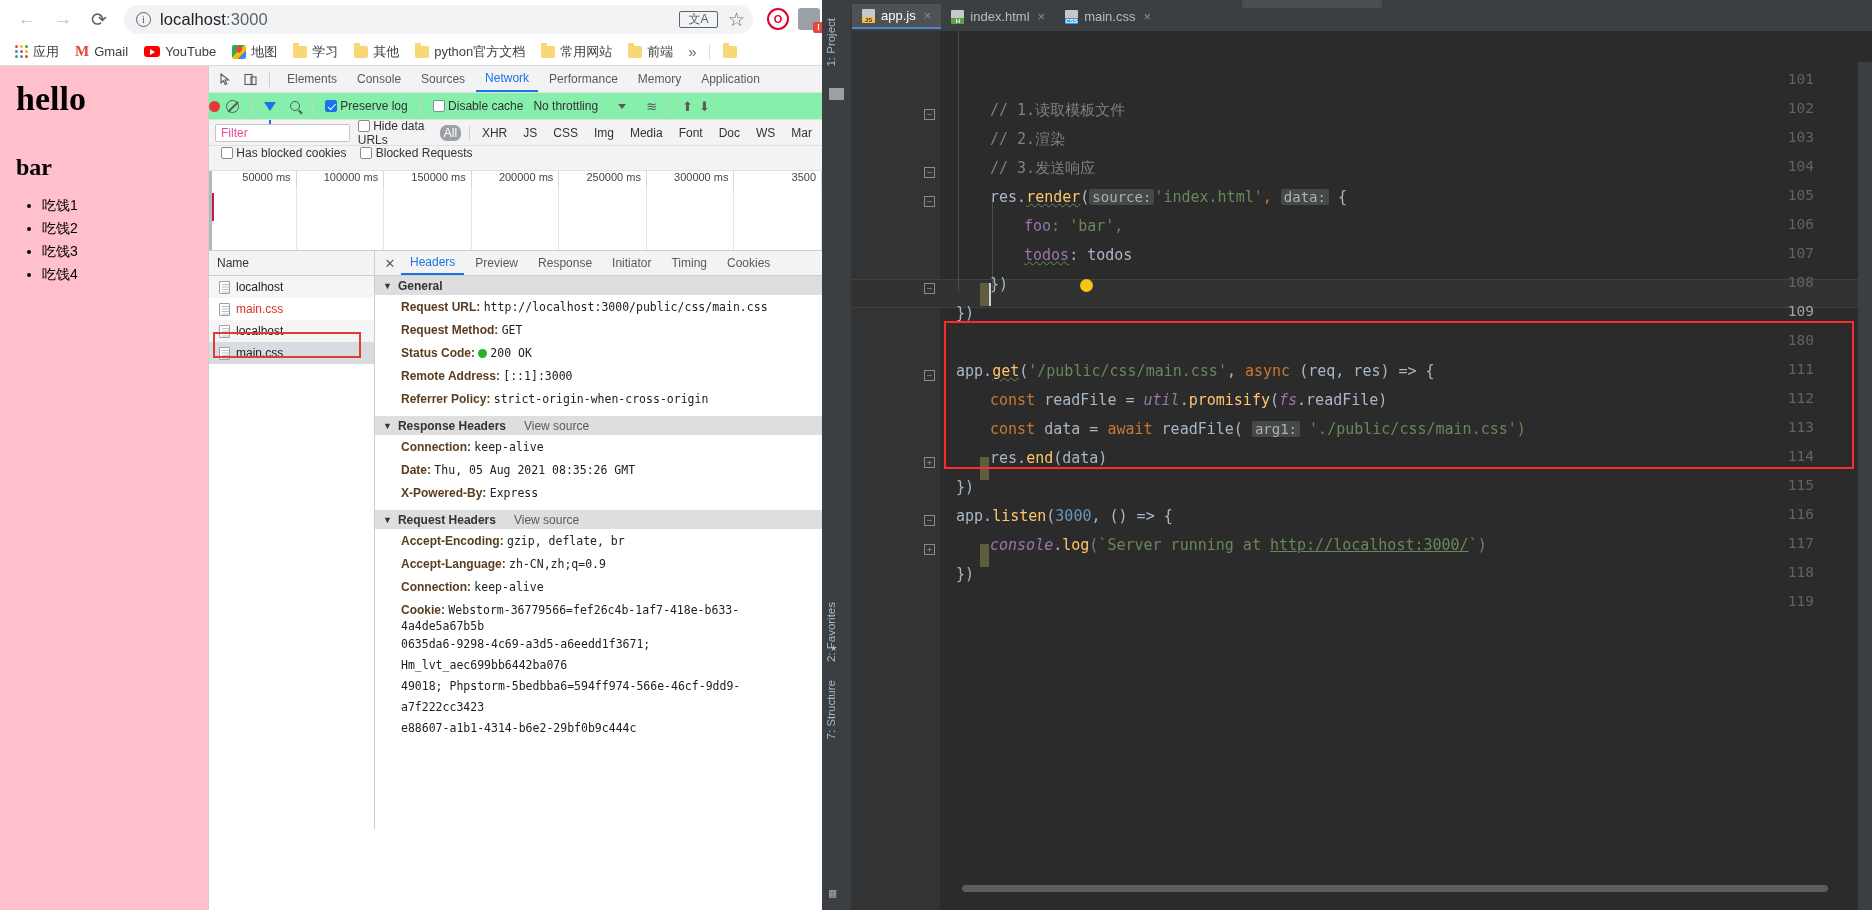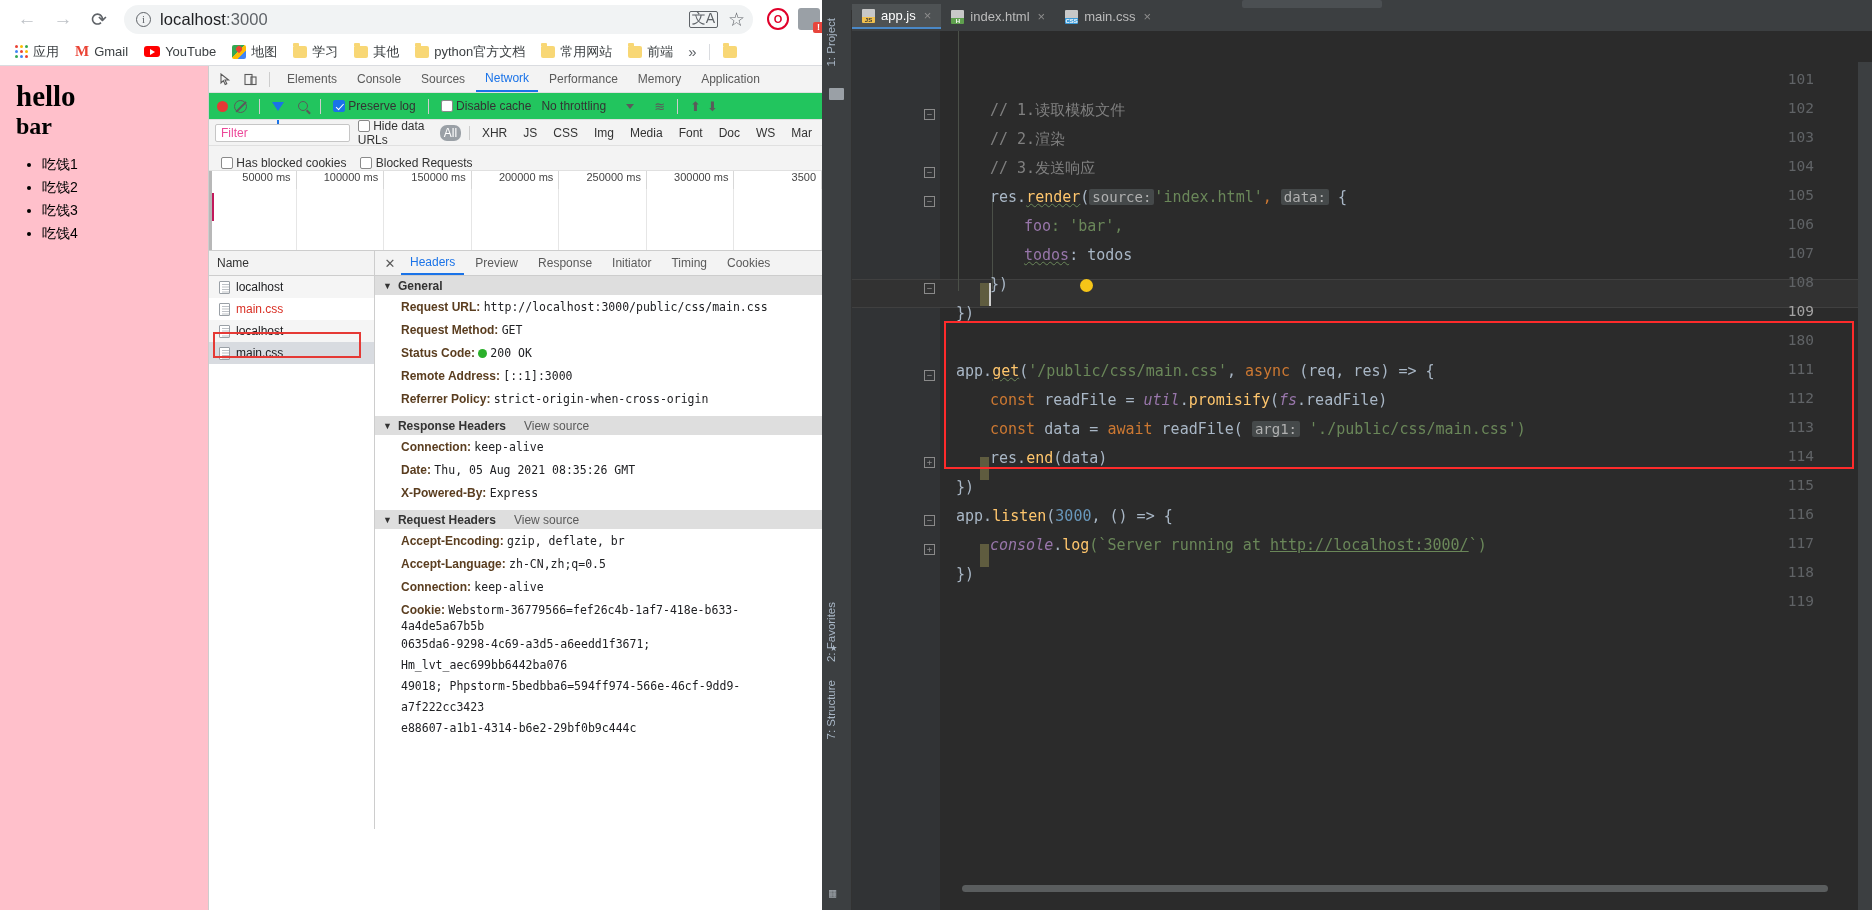--- a/index.html
+++ b/index.html
@@ -32,22 +32,22 @@
   .info-circle {
     width: 15px; height: 15px; border: 1.3px solid #5f6368; border-radius: 50%;
     display: flex; align-items: center; justify-content: center;
     font-size: 11px; color: #5f6368; font-family: "Liberation Serif", serif;
     flex: 0 0 auto; margin-right: 9px;
   }
   .url-text { font-size: 16.5px; color: #202124; letter-spacing: .1px; }
   .url-text .dim { color: #5f6368; }
   .omnibox-actions { margin-left: auto; display: flex; align-items: center; gap: 10px; }
   .translate-ic {
-    width: 29px; height: 17px; border: 1.6px solid #5f6368; border-radius: 2px;
-    position: relative; font-size: 14px; color: #5f6368;
+    width: 39px; height: 17px; border: 1.6px solid #5f6368; border-radius: 2px;
+    position: relative; font-size: 12px; color: #5f6368;
     display:flex; align-items:center; justify-content:center;
   }
   .star-ic { font-size: 19px; color: #5f6368; line-height: 1; }
   .ext-icons { display: flex; align-items: center; gap: 9px; padding-left: 6px; }
   .ext {
     width: 22px; height: 22px; border-radius: 50%;
     display: flex; align-items: center; justify-content: center;
     font-size: 11px; color: #fff; font-weight: bold; position: relative;
   }
   .ext.opera { background:#fff; color:#e0002a; border: 2.6px solid #e0002a; }
@@ -77,21 +77,21 @@
   .map-ic{width:14px;height:14px;background:linear-gradient(135deg,#34a853 0 45%,#fbbc04 45% 70%,#4285f4 70%);border-radius:2px;position:relative;flex:0 0 auto;}
   .map-ic::after{content:"";position:absolute;left:4px;top:1px;width:6px;height:6px;border-radius:50% 50% 50% 0;background:#ea4335;transform:rotate(-45deg);}
   .chev { font-size:15px; color:#5f6368; padding:0 6px; }
   .bm-sep { width:1px; height:16px; background:#dadce0; margin:0 4px; }
 
   
   .page-body {
     position: absolute; left:0; top: 66px; width: 208px; height: 844px;
     background: #ffc0cb; padding: 14px 16px; overflow:hidden;
   }
-  .page-body h1 { font-size: 29px; font-weight: 700; color:#000; margin-bottom: 0; font-family:"Liberation Serif", serif;}
+  .page-body h1 { font-size: 34px; font-weight: 700; color:#000; margin-bottom: 36px; font-family:"Liberation Serif", serif;}
   .page-body h2 { font-size: 24px; font-weight: 700; color:#000; margin-bottom: 14px; font-family:"Liberation Serif", serif;}
   .page-body ul { margin-left: 26px; }
   .page-body li { font-size: 14px; color:#000; line-height: 21px; margin-bottom:2px;}
 
   
   .devtools {
     position: absolute; left: 208px; top: 66px; width: 614px; height: 844px;
     background:#fff; border-left: 1px solid #cdcdcd; font-size: 12px; color:#202124;
     overflow: hidden;
   }
@@ -99,21 +99,21 @@
     display:flex; align-items:center; height: 27px; border-bottom:1px solid #e0e0e0;
     background:#f3f3f3; padding-left: 6px; gap:2px;
   }
   .dt-iconbtn { width:22px;height:22px;display:flex;align-items:center;justify-content:center;color:#5a5a5a; }
   .dt-vsep{ width:1px;height:15px;background:#cdcdcd;margin:0 6px; }
   .dt-tab { padding: 4px 9px 5px; font-size:12px; color:#5a5a5a; white-space:nowrap; }
   .dt-tab.active { color:#1a73e8; border-bottom: 2px solid #1a73e8; }
 
   .dt-toolbar {
     display:flex;align-items:center;height:27px;border-bottom:1px solid #e0e0e0;
-    background:#22c55e;padding-left:8px;gap:6px;
+    background:#86efac;gap:6px;
   }
   .rec-dot{width:11px;height:11px;border-radius:50%;background:#e53935;}
   .clear-ic{width:13px;height:13px;border:1.6px solid #5a5a5a;border-radius:50%;position:relative;}
   .clear-ic::after{content:"";position:absolute;left:-1px;top:5px;width:14px;height:1.6px;background:#5a5a5a;transform:rotate(-45deg);}
   .funnel{width:0;height:0;border-left:6px solid transparent;border-right:6px solid transparent;border-top:9px solid #1a73e8;position:relative;}
   .funnel::after{content:"";position:absolute;left:-1px;top:9px;width:2px;height:4px;background:#1a73e8;}
   .searchglass{width:10px;height:10px;border:1.6px solid #5a5a5a;border-radius:50%;position:relative;}
   .searchglass::after{content:"";position:absolute;right:-4px;bottom:-3px;width:5px;height:1.6px;background:#5a5a5a;transform:rotate(45deg);}
   .cb { width:12px;height:12px;border:1.3px solid #8a8a8a;border-radius:2px;background:#fff;display:inline-block;vertical-align:-2px;}
   .cb.on { background:#1a73e8;border-color:#1a73e8;position:relative;}
@@ -129,21 +129,21 @@
   }
   .filter-input{
     width:178px;height:18px;border:1px solid #c6c6c6;background:#fff;border-radius:2px;
     font-size:12px;color:#ec4899;padding:0 5px;line-height:17px;
   }
   .ftype{font-size:12px;color:#333;padding:1px 4px;border-radius:7px;}
   .ftype.on{background:#9aa0a6;color:#fff;}
   .fsep{width:1px;height:14px;background:#cdcdcd;}
 
   .dt-filterbar2{
-    display:flex;align-items:flex-end;height:25px;border-bottom:1px solid #e0e0e0;
+    display:flex;align-items:flex-start;height:25px;border-bottom:1px solid #e0e0e0;
     background:#f3f3f3;padding:0 12px;gap:14px;
   }
 
   
   .dt-overview{ height:80px; background:#fff; position:relative; border-bottom:1px solid #cdcdcd;}
   .ov-ruler{ position:absolute; left:0; right:0; top:0; height:18px; display:flex;}
   .ov-tick{ flex:1; border-right:1px solid #d8d8d8; text-align:right; padding-right:5px;
             font-size:11px; color:#444; }
   .ov-grid{ position:absolute; left:0; right:0; top:18px; bottom:0; display:flex;}
   .ov-cell{ flex:1; border-right:1px solid #e6e6e6;}
@@ -482,21 +482,21 @@
           <div class="kv"><b>Connection:</b> <span>keep-alive</span></div>
           <div class="kv"><b>Date:</b> <span>Thu, 05 Aug 2021 08:35:26 GMT</span></div>
           <div class="kv"><b>X-Powered-By:</b> <span>Express</span></div>
 
           <div class="sec-head" style="margin-top:6px">
             <span class="caret">▼</span>
             <span>Request Headers</span>
             <span class="vsrc">View source</span>
           </div>
           <div class="kv"><b>Accept-Encoding:</b> <span>gzip, deflate, br</span></div>
-          <div class="kv"><b>Accept-Language:</b> <span>zh-CN,zh;q=0.5</span></div>
+          <div class="kv"><b>Accept-Language:</b> <span>zh-CN,zh;q=0.9</span></div>
           <div class="kv"><b>Connection:</b> <span>keep-alive</span></div>
           <div class="kv" style="padding-bottom:0">
             <b>Cookie:</b>
             <span>Webstorm-36779566=fef26c4b-1af7-418e-b633-4a4de5a67b5b</span>
           </div>
           <div class="cookie-wrap">
             <div class="cookie-line">0635da6-9298-4c69-a3d5-a6eedd1f3671; Hm_lvt_aec699bb6442ba076</div>
             <div class="cookie-line">49018; Phpstorm-5bedbba6=594ff974-566e-46cf-9dd9-a7f222cc3423</div>
             <div class="cookie-line">e88607-a1b1-4314-b6e2-29bf0b9c444c</div>
           </div>

